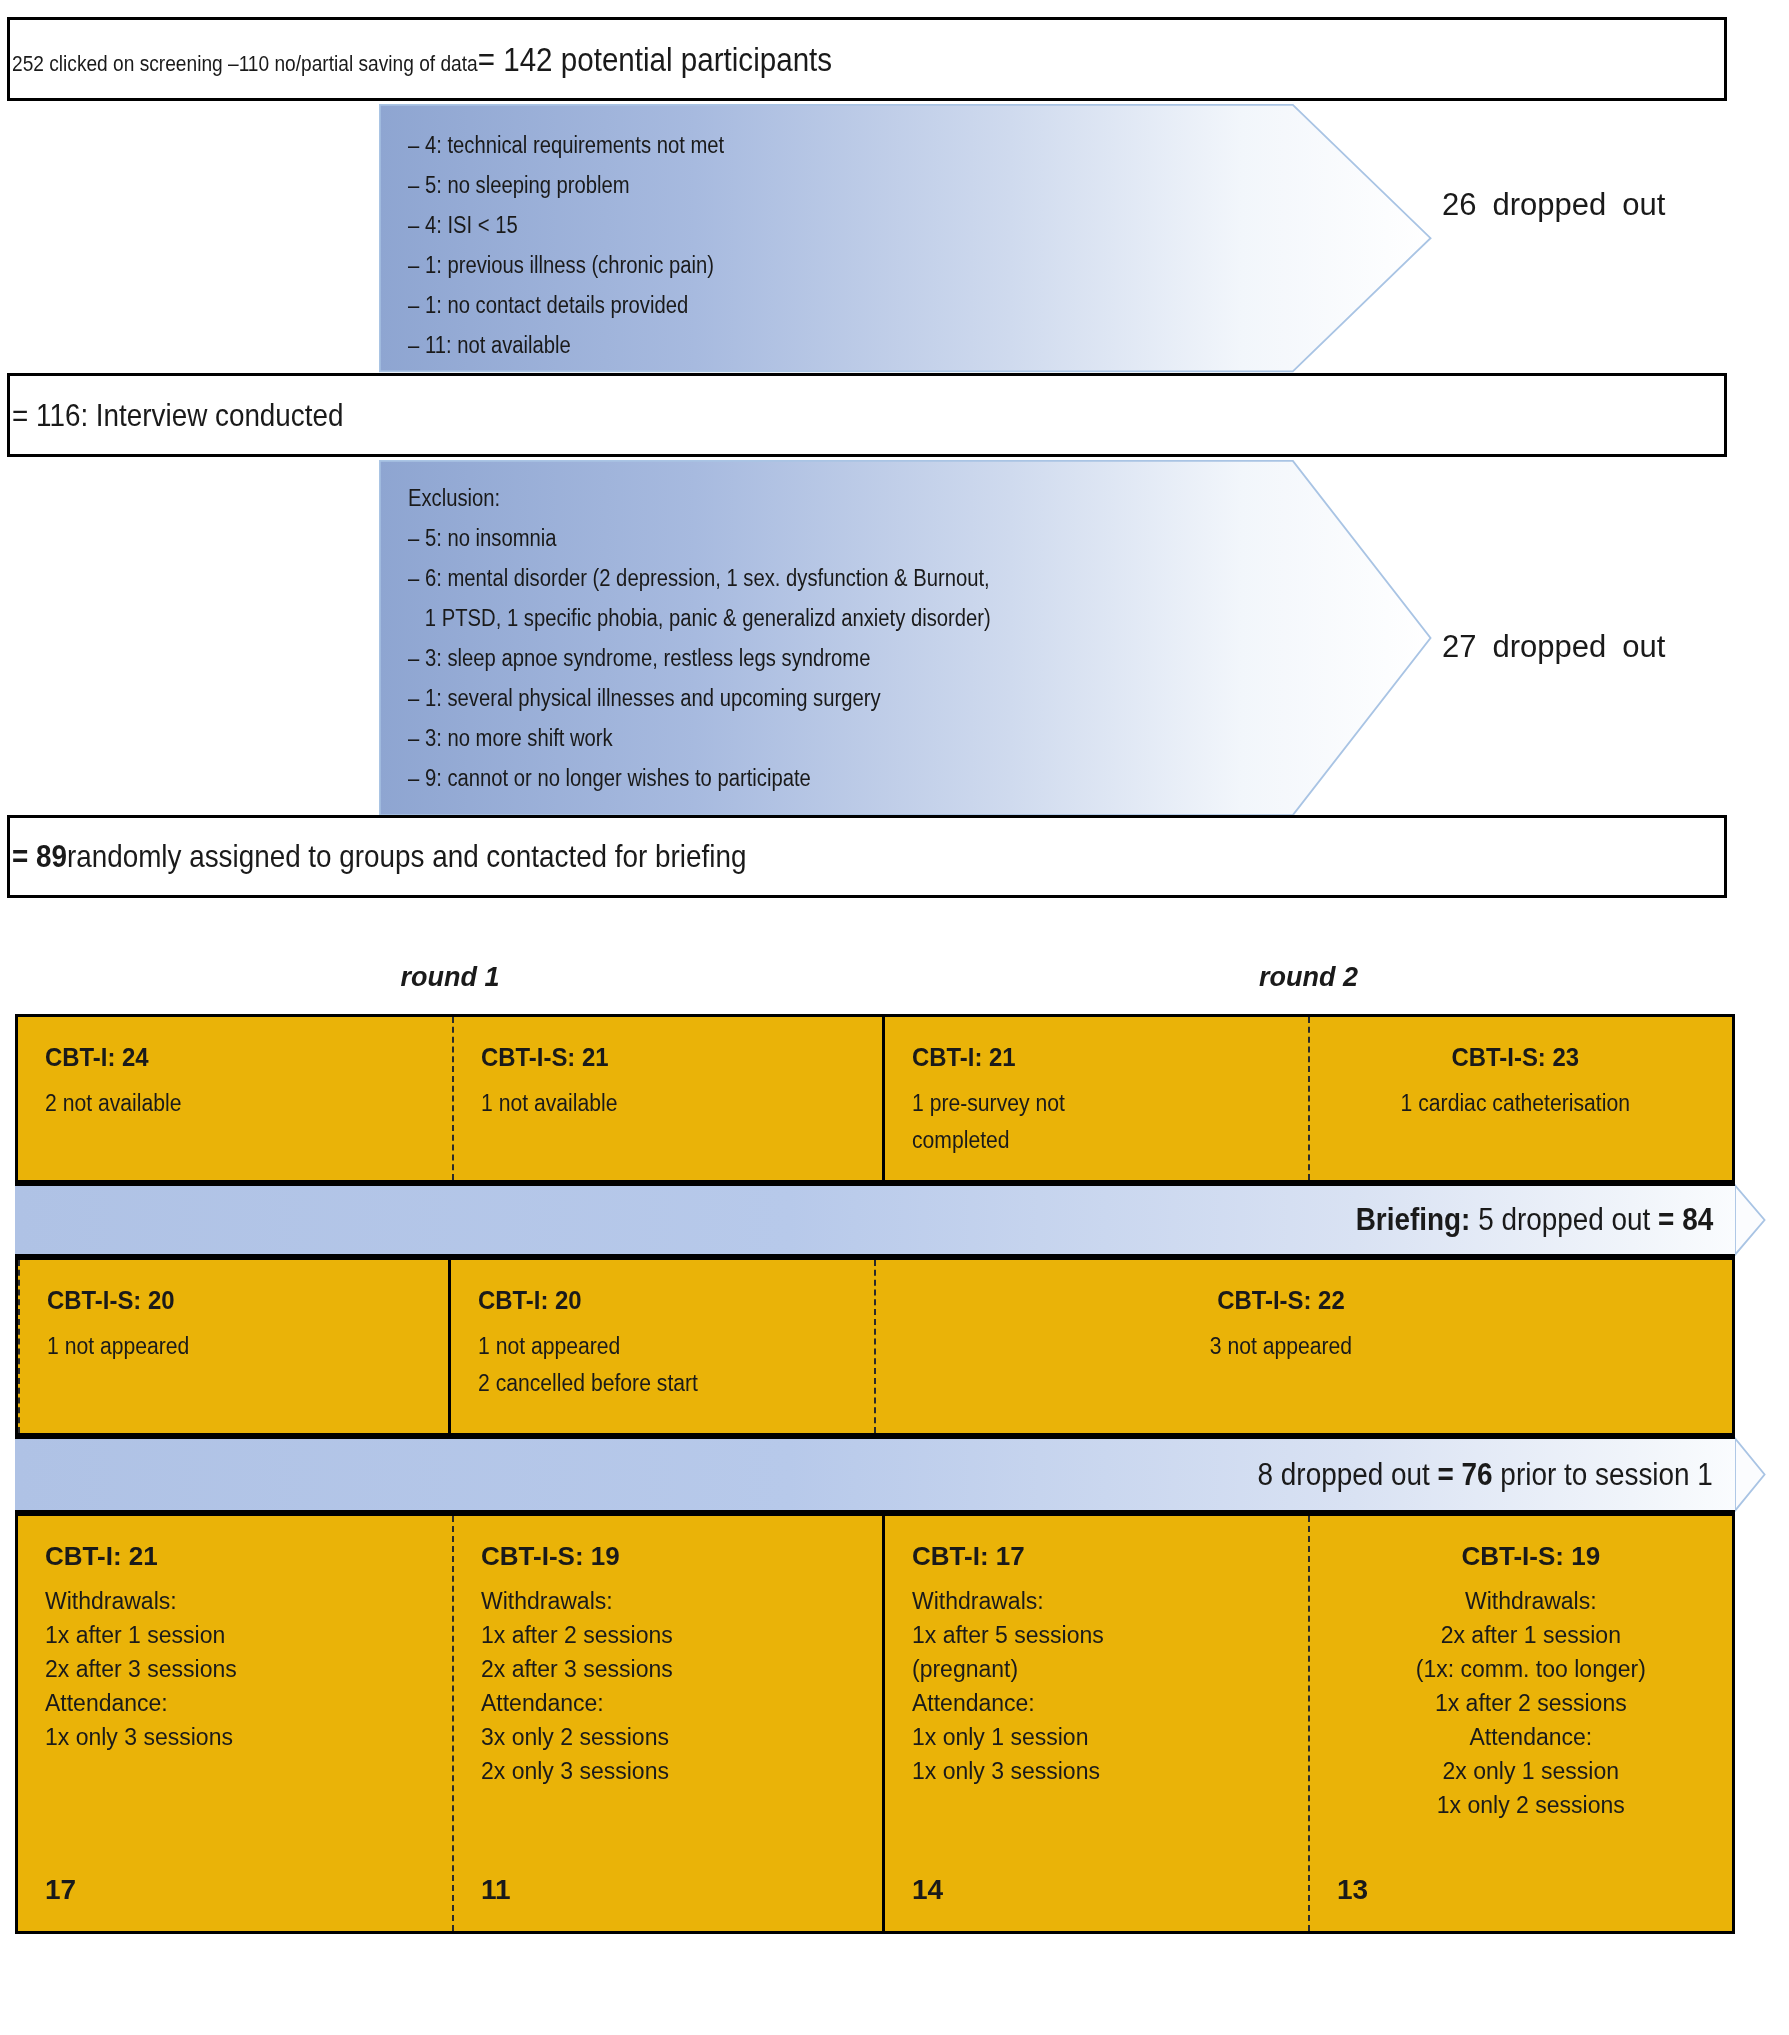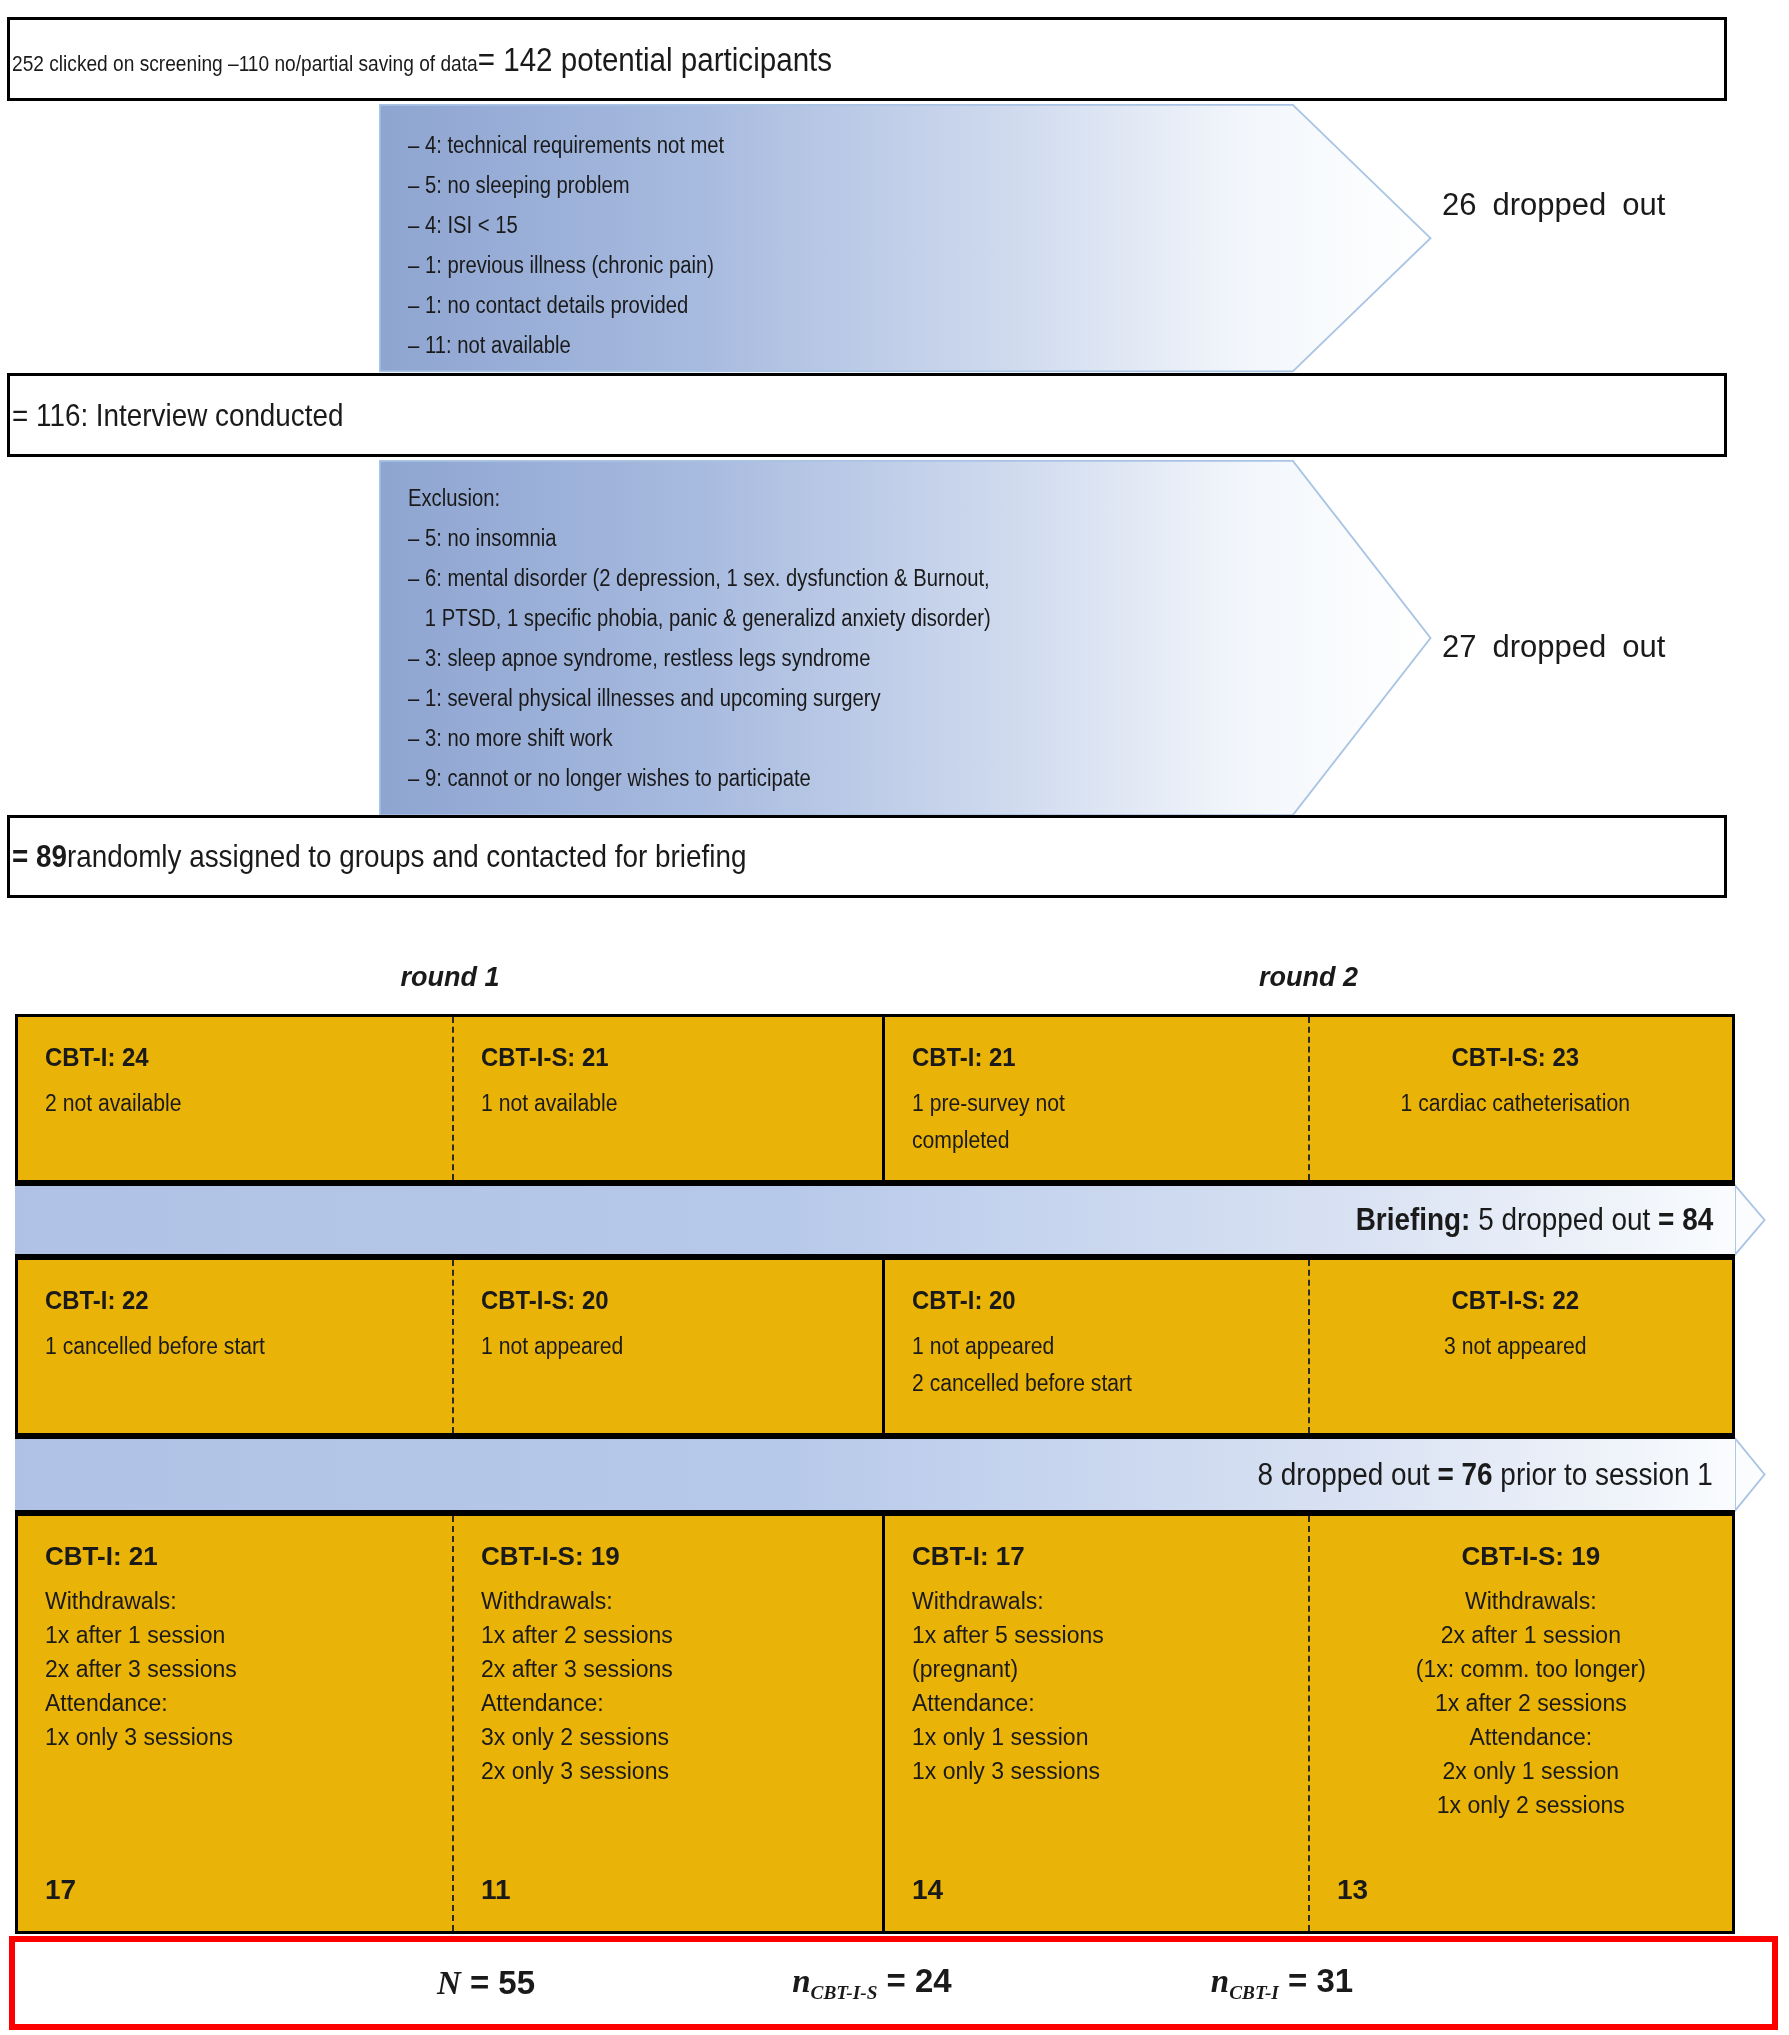--- a/index.html
+++ b/index.html
@@ -155,26 +155,20 @@
   <div class="band" style="top:1183px;height:74px;">
     <span class="band-text">
       <span class="b">Briefing:</span><span> 5 dropped out </span><span class="b">= 84</span>
     </span>
   </div>
   <svg class="band-tip" style="left:1735px;top:1183px;" width="34" height="74" viewBox="0 0 46 100">
     <polygon points="0,3 40,50 0,97" fill="#FBFCFE" stroke="#A9C4E4" stroke-width="2.5"></polygon>
   </svg>
 
   <div class="trow" style="top:1257px;height:179px;">
-    <div class="cell w1">
-      <div class="cell-heading">CBT-I: 22</div>
-      <div class="cell-lines">
-          <div>1 cancelled before start</div>
-        </div>
-    </div>
     <div class="cell w2">
       <div class="cell-heading">CBT-I-S: 20</div>
       <div class="cell-lines">
           <div>1 not appeared</div>
         </div>
     </div>
     <div class="cell w3">
       <div class="cell-heading">CBT-I: 20</div>
       <div class="cell-lines">
           <div>1 not appeared</div>
@@ -242,29 +236,15 @@
           <div>(1x: comm. too longer)</div>
           <div>1x after 2 sessions</div>
           <div>Attendance:</div>
           <div>2x only 1 session</div>
           <div>1x only 2 sessions</div>
         </div>
       <div class="cell-total">13</div>
     </div>
   </div>
 
-  <div id="red-box">
-    <div class="sum-item" style="left:315px;">
-      <span class="sym">N</span>
-      <span class="val">= 55</span>
-    </div>
-    <div class="sum-item" style="left:701px;">
-      <span class="sym"><span>n</span><sub>CBT-I-S</sub></span>
-      <span class="val">= 24</span>
-    </div>
-    <div class="sum-item" style="left:1111px;">
-      <span class="sym"><span>n</span><sub>CBT-I</sub></span>
-      <span class="val">= 31</span>
-    </div>
-  </div>
 
 </div>
 
 
 </body></html>

